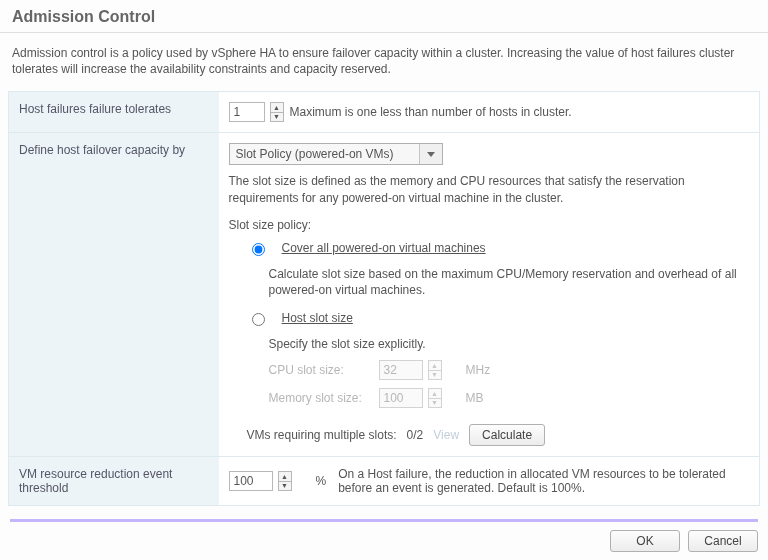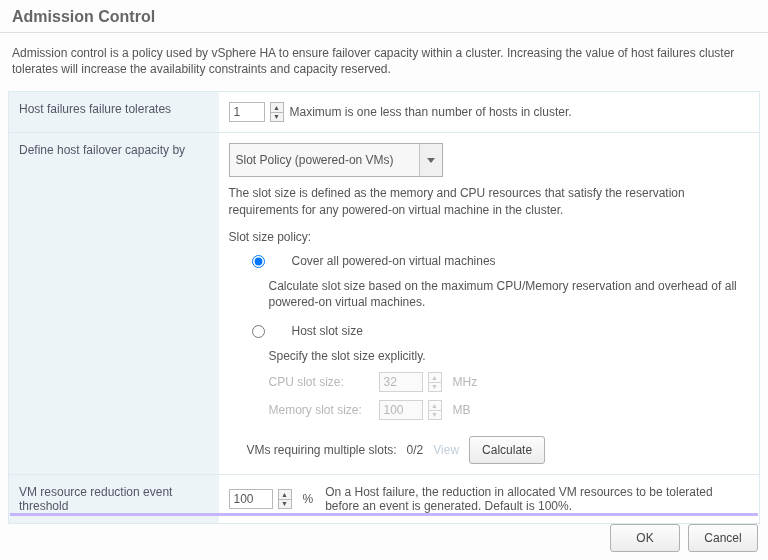--- a/index.html
+++ b/index.html
@@ -60,51 +60,51 @@
     margin-left: -1px;
   }
   .spinner button {
     height: 10px; width: 14px; padding: 0; line-height: 6px;
     border: 1px solid #b8b8b8; background: #f4f4f4; font-size: 7px; color: #555;
     cursor: pointer;
   }
   .spinner button:first-child { border-bottom: none; }
   .hint { color: #555; }
   .select-wrap {
-    display: inline-flex; align-items: stretch; height: 34px;
+    display: inline-flex; align-items: stretch; height: 22px;
     border: 1px solid #b0b0b0; background: #f7f7f7;
   }
   .select-text {
     padding: 3px 8px 3px 6px; min-width: 190px; color: #555; font-size: 12px;
     border-right: 1px solid #c4c4c4; display: inline-flex; align-items: center;
   }
   .select-btn {
     width: 22px; display: inline-flex; align-items:center; justify-content:center;
     background: #f0f0f0; cursor: pointer;
   }
   .tri-down {
     width: 0; height: 0; border-left: 4px solid transparent; border-right: 4px solid transparent;
     border-top: 5px solid #666;
   }
   .para { color: #555; line-height: 1.35; margin-top: 8px; }
   .subhead { color: #555; margin-top: 12px; }
   .radio-group { margin-top: 8px; margin-left: 18px; }
-  .radio-row { display: flex; align-items: flex-end; gap: 24px; margin-top: 4px; }
+  .radio-row { display: flex; align-items: center; gap: 14px; margin-top: 4px; text-decoration: underline; }
   input[type=radio] { width: 13px; height: 13px; }
   .indent { margin-left: 22px; margin-top: 10px; line-height: 1.35; color: #555; }
   .disabled { color: #b7b7b7; }
   .disabled .num-input { color: #b7b7b7; border-color: #d3d3d3; }
   .disabled .spinner button { color: #c9c9c9; border-color: #d3d3d3; background:#fafafa; }
-  .unit { margin-left: 5px; }
+  .unit { margin-left: 18px; }
   .row-line { display:flex; align-items:center; gap:10px; margin-top:10px; }
   .link { color: #3b6fa3; cursor: pointer; }
   .link.disabled { color: #c2cfda; cursor: default; }
   .btn {
     display: inline-flex; align-items:center; justify-content:center;
-    height: 28px; min-width: 70px; padding: 0 12px;
+    height: 22px; min-width: 70px; padding: 0 12px;
     border: 1px solid #b0b0b0; border-radius: 3px;
     background: linear-gradient(#fdfdfd,#ececec);
     color: #444; font-size: 12px; cursor: pointer;
   }
   .footer {
     position: absolute; right: 10px; bottom: 8px;
     display: flex; gap: 8px;
     border-top: 3px solid #c4b5fd;
     padding-top: 8px;
     width: calc(100% - 20px);

